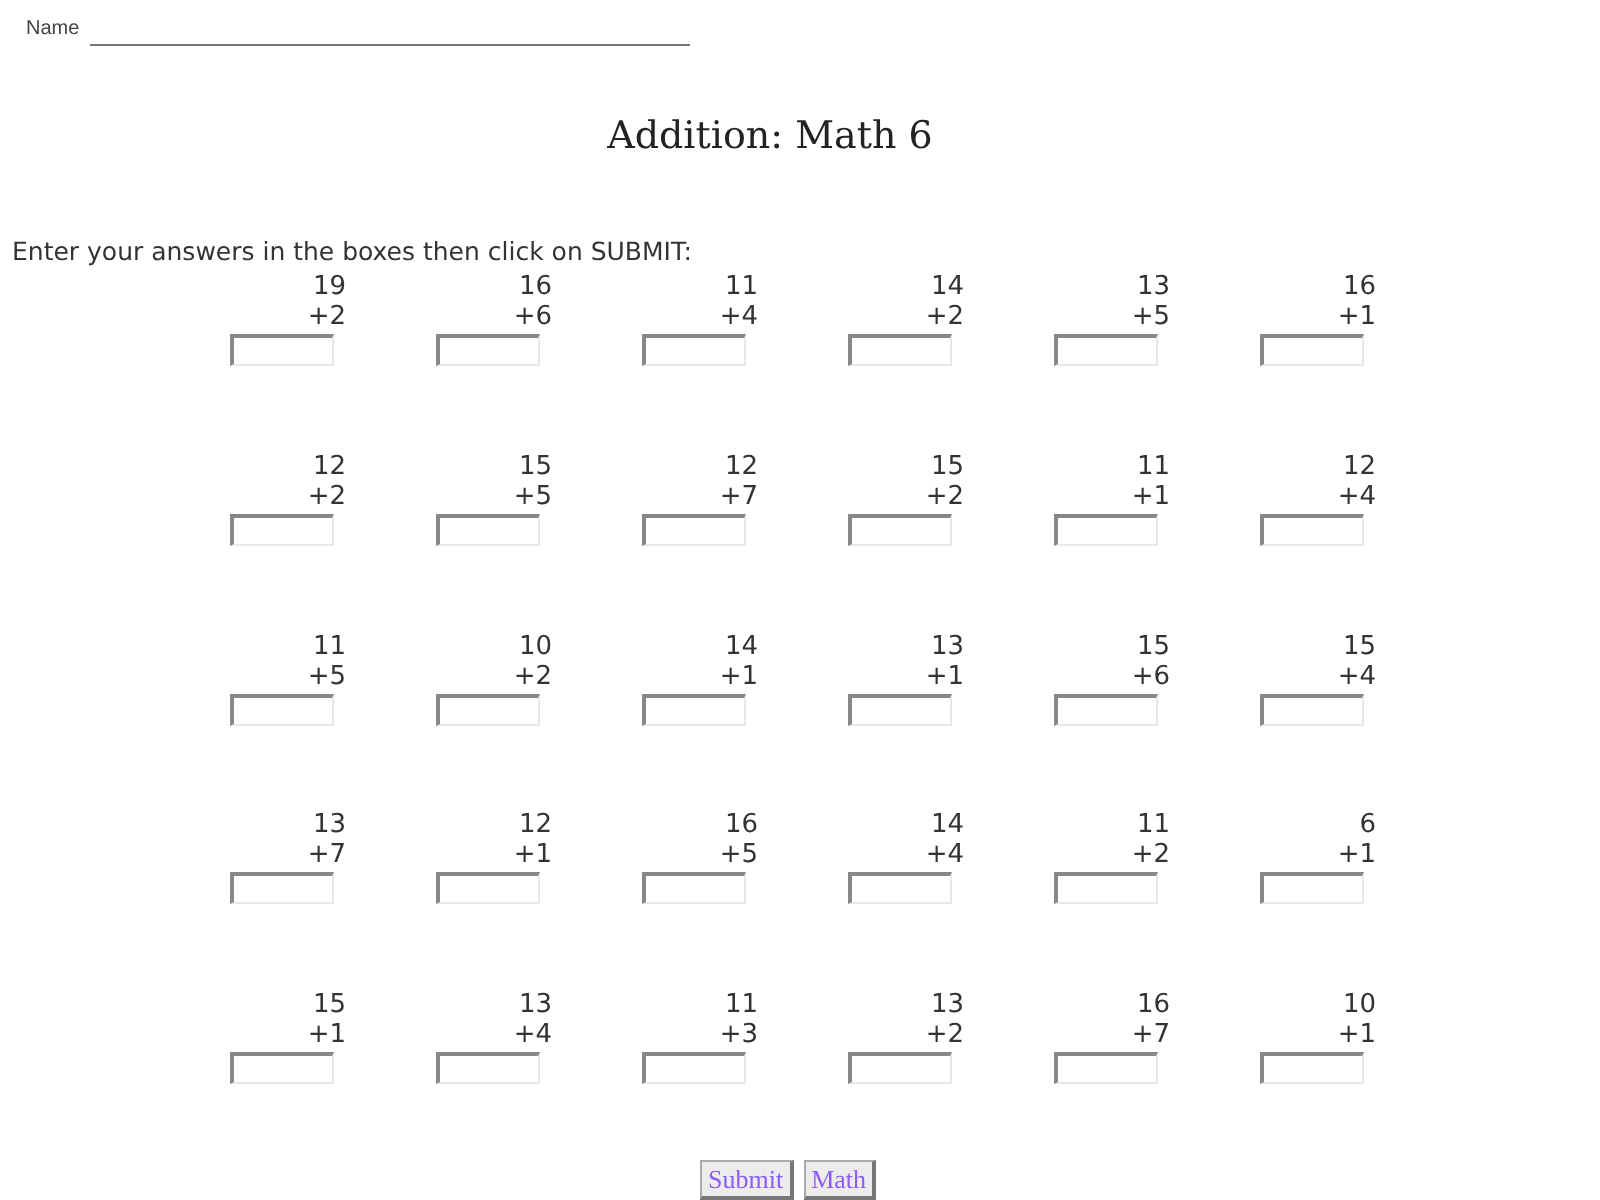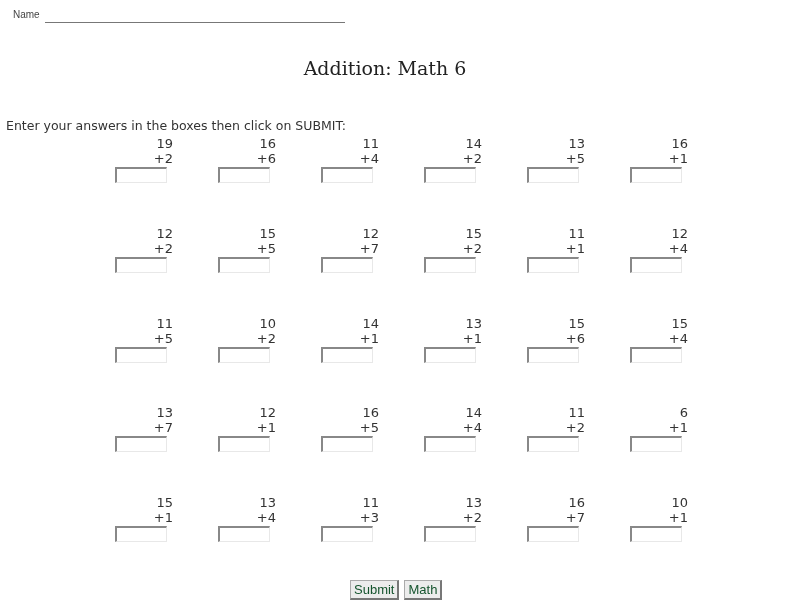--- a/index.html
+++ b/index.html
@@ -5,21 +5,21 @@
   html, body { margin:0; padding:0; }
   body { width:800px; height:600px; background:#ffffff; position:relative; overflow:hidden; color:#333; }
   .name-row { position:absolute; left:13px; top:9px; font-family:"Liberation Sans", sans-serif; font-size:10px; color:#444; display:flex; align-items:flex-start; }
   .name-line { width:300px; border-bottom:1px solid #777; margin-left:5px; height:13px; }
   .title { position:absolute; left:0; width:770px; top:57px; text-align:center; font-family:"DejaVu Serif", serif; font-size:19px; color:#222; }
   .instructions { position:absolute; left:6px; top:118px; font-family:"DejaVu Sans", sans-serif; font-size:12.5px; color:#333; }
   .problem { position:absolute; width:60px; }
   .num { font-family:"DejaVu Sans", sans-serif; font-size:13px; color:#333; text-align:right; line-height:15px; padding-right:2px; }
   .answer { position:absolute; left:0; top:31px; width:52px; height:16px; box-sizing:border-box; border-top:2px solid #888; border-left:2px solid #888; border-right:1px solid #e8e8e8; border-bottom:1px solid #e8e8e8; background:#fff; padding:0 2px; font-size:12px; outline:none; }
   .btns { position:absolute; top:580px; left:350px; display:flex; gap:5px; }
-  .btn { font-family:Liberation Sans, sans-serif; font-size:13px; color:#14532d; background:#ececec; border:1px solid #aaa; border-right:2px solid #777; border-bottom:2px solid #777; padding:1px 3px; height:20px; box-sizing:border-box; line-height:16px; cursor:pointer; }
+  .btn { font-family:Liberation Serif, serif; font-size:13px; color:#8b5cf6; background:#ececec; border:1px solid #aaa; border-right:2px solid #777; border-bottom:2px solid #777; padding:1px 3px; height:20px; box-sizing:border-box; line-height:16px; cursor:pointer; }
 </style>
 </head>
 <body>
 
 <div class="name-row">
   <span>Name</span>
   <span class="name-line"></span>
 </div>
 
 <div class="title">Addition: Math 6</div>

